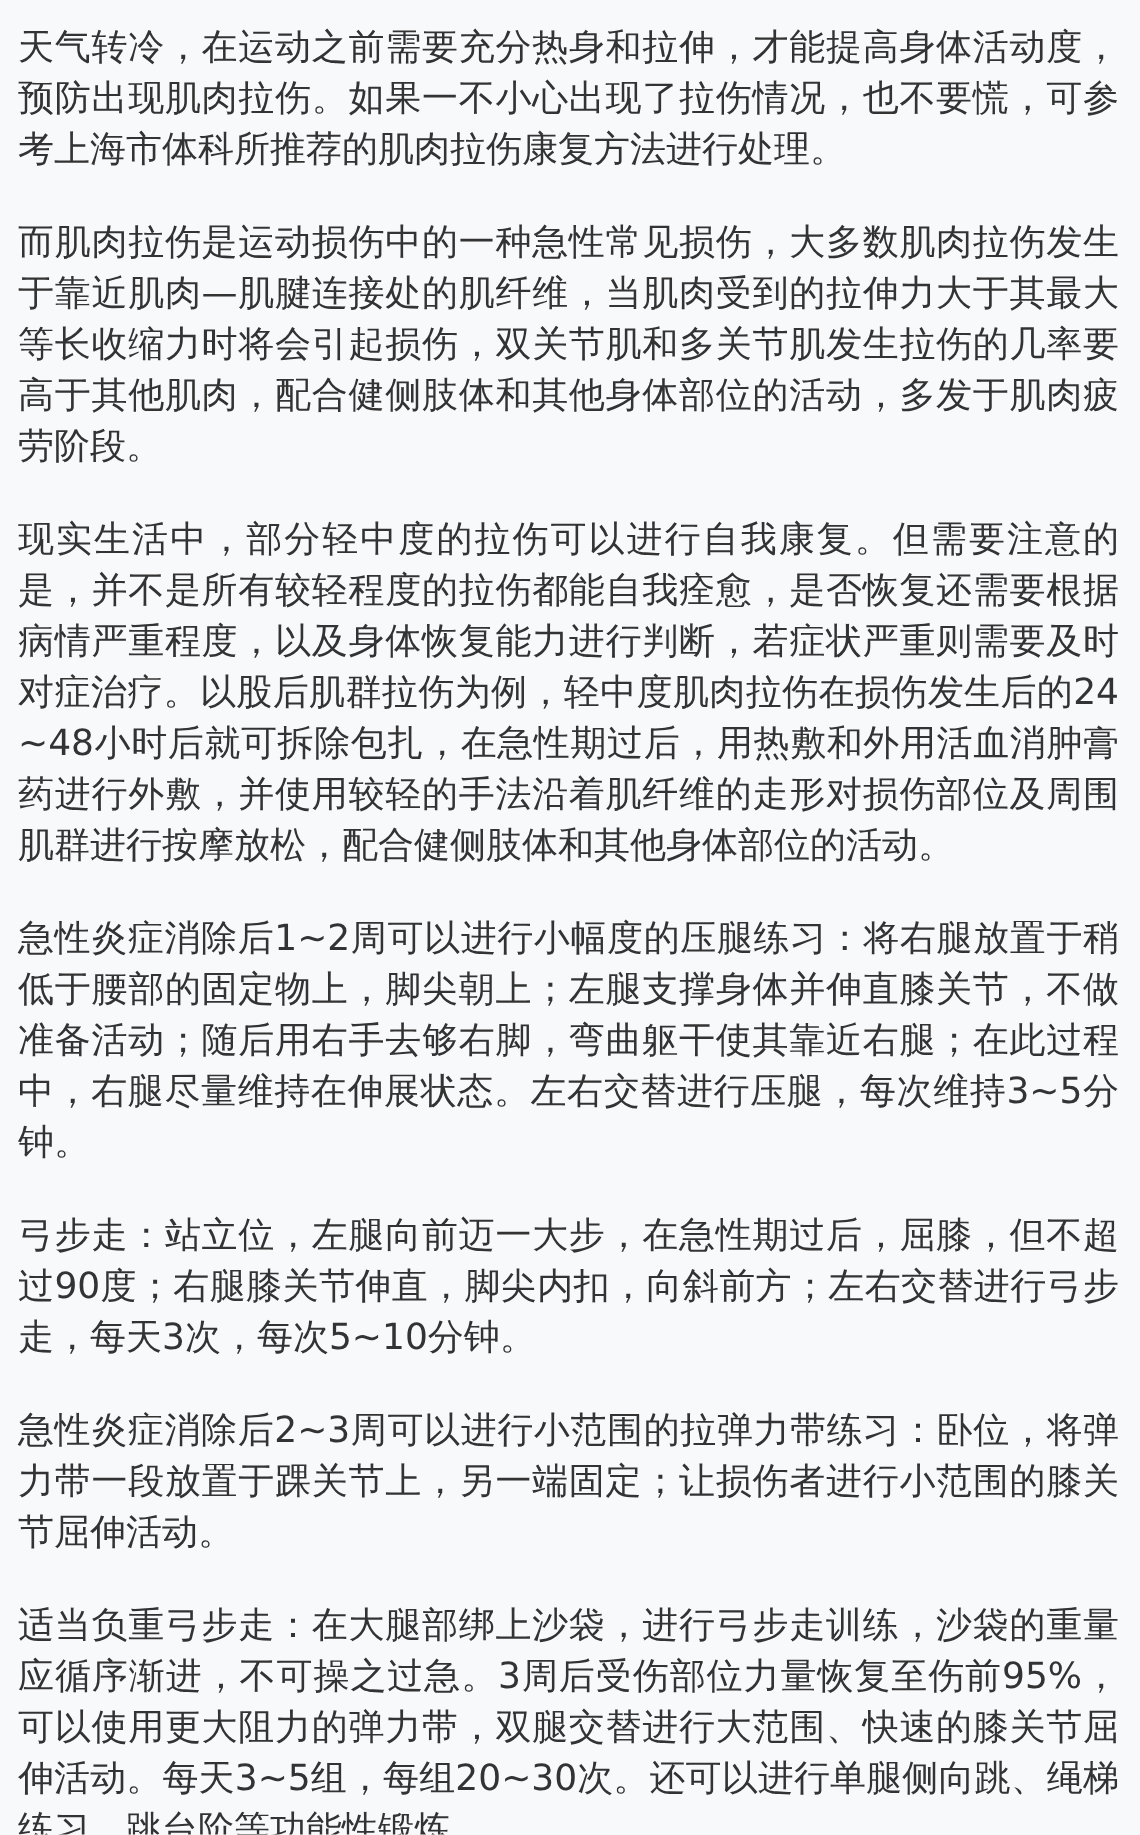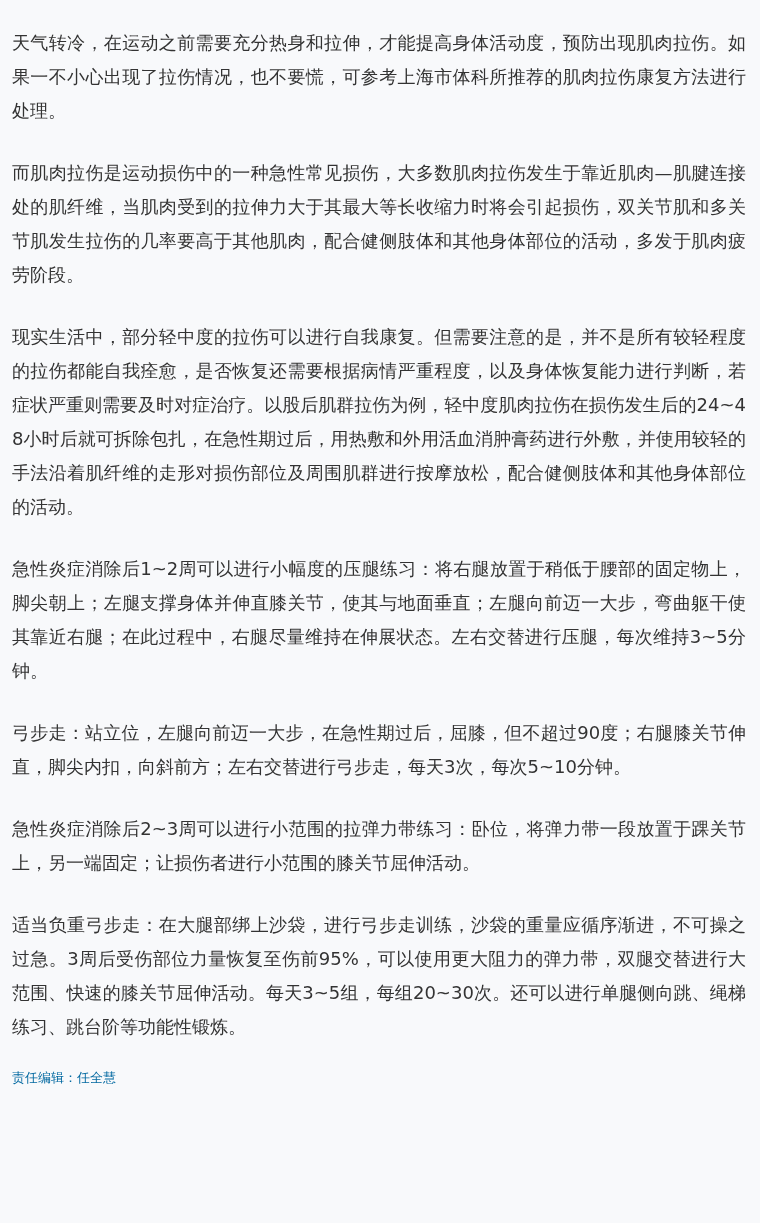--- a/index.html
+++ b/index.html
@@ -13,39 +13,39 @@
       overflow: hidden;
       font-family: "DejaVu Sans", "Liberation Sans", sans-serif;
       color: #333333;
     }
     .article {
       padding: 14px 14px 0 12px;
       box-sizing: border-box;
       width: 760px;
     }
     .para {
-      font-size: 18px;
+      font-size: 24px;
       line-height: 34px;
-      margin: 12px 0 28px 0;
+      margin: 0 0 28px 0;
       letter-spacing: 0px;
       text-align: justify;
       word-break: break-all;
     }
     .editor {
       font-size: 13px;
       line-height: 20px;
       color: #0369a1;
       margin-top: -4px;
     }
   </style>
 </head>
 <body>
 
 <div class="article">
   <p class="para">天气转冷，在运动之前需要充分热身和拉伸，才能提高身体活动度，预防出现肌肉拉伤。如果一不小心出现了拉伤情况，也不要慌，可参考上海市体科所推荐的肌肉拉伤康复方法进行处理。</p>
   <p class="para">而肌肉拉伤是运动损伤中的一种急性常见损伤，大多数肌肉拉伤发生于靠近肌肉—肌腱连接处的肌纤维，当肌肉受到的拉伸力大于其最大等长收缩力时将会引起损伤，双关节肌和多关节肌发生拉伤的几率要高于其他肌肉，配合健侧肢体和其他身体部位的活动，多发于肌肉疲劳阶段。</p>
   <p class="para">现实生活中，部分轻中度的拉伤可以进行自我康复。但需要注意的是，并不是所有较轻程度的拉伤都能自我痊愈，是否恢复还需要根据病情严重程度，以及身体恢复能力进行判断，若症状严重则需要及时对症治疗。以股后肌群拉伤为例，轻中度肌肉拉伤在损伤发生后的24~48小时后就可拆除包扎，在急性期过后，用热敷和外用活血消肿膏药进行外敷，并使用较轻的手法沿着肌纤维的走形对损伤部位及周围肌群进行按摩放松，配合健侧肢体和其他身体部位的活动。</p>
-  <p class="para">急性炎症消除后1~2周可以进行小幅度的压腿练习：将右腿放置于稍低于腰部的固定物上，脚尖朝上；左腿支撑身体并伸直膝关节，使其与地面垂直；左腿向前迈一大步，弯曲躯干使其靠近右腿；在此过程中，右腿尽量维持在伸展状态。左右交替进行压腿，每次维持3~5分钟。</p>
+  <p class="para">急性炎症消除后1~2周可以进行小幅度的压腿练习：将右腿放置于稍低于腰部的固定物上，脚尖朝上；左腿支撑身体并伸直膝关节，不做准备活动；随后用右手去够右脚，弯曲躯干使其靠近右腿；在此过程中，右腿尽量维持在伸展状态。左右交替进行压腿，每次维持3~5分钟。</p>
   <p class="para">弓步走：站立位，左腿向前迈一大步，在急性期过后，屈膝，但不超过90度；右腿膝关节伸直，脚尖内扣，向斜前方；左右交替进行弓步走，每天3次，每次5~10分钟。</p>
   <p class="para">急性炎症消除后2~3周可以进行小范围的拉弹力带练习：卧位，将弹力带一段放置于踝关节上，另一端固定；让损伤者进行小范围的膝关节屈伸活动。</p>
   <p class="para">适当负重弓步走：在大腿部绑上沙袋，进行弓步走训练，沙袋的重量应循序渐进，不可操之过急。3周后受伤部位力量恢复至伤前95%，可以使用更大阻力的弹力带，双腿交替进行大范围、快速的膝关节屈伸活动。每天3~5组，每组20~30次。还可以进行单腿侧向跳、绳梯练习、跳台阶等功能性锻炼。</p>
   <div class="editor">责任编辑：任全慧</div>
 </div>
 
 </body></html>

